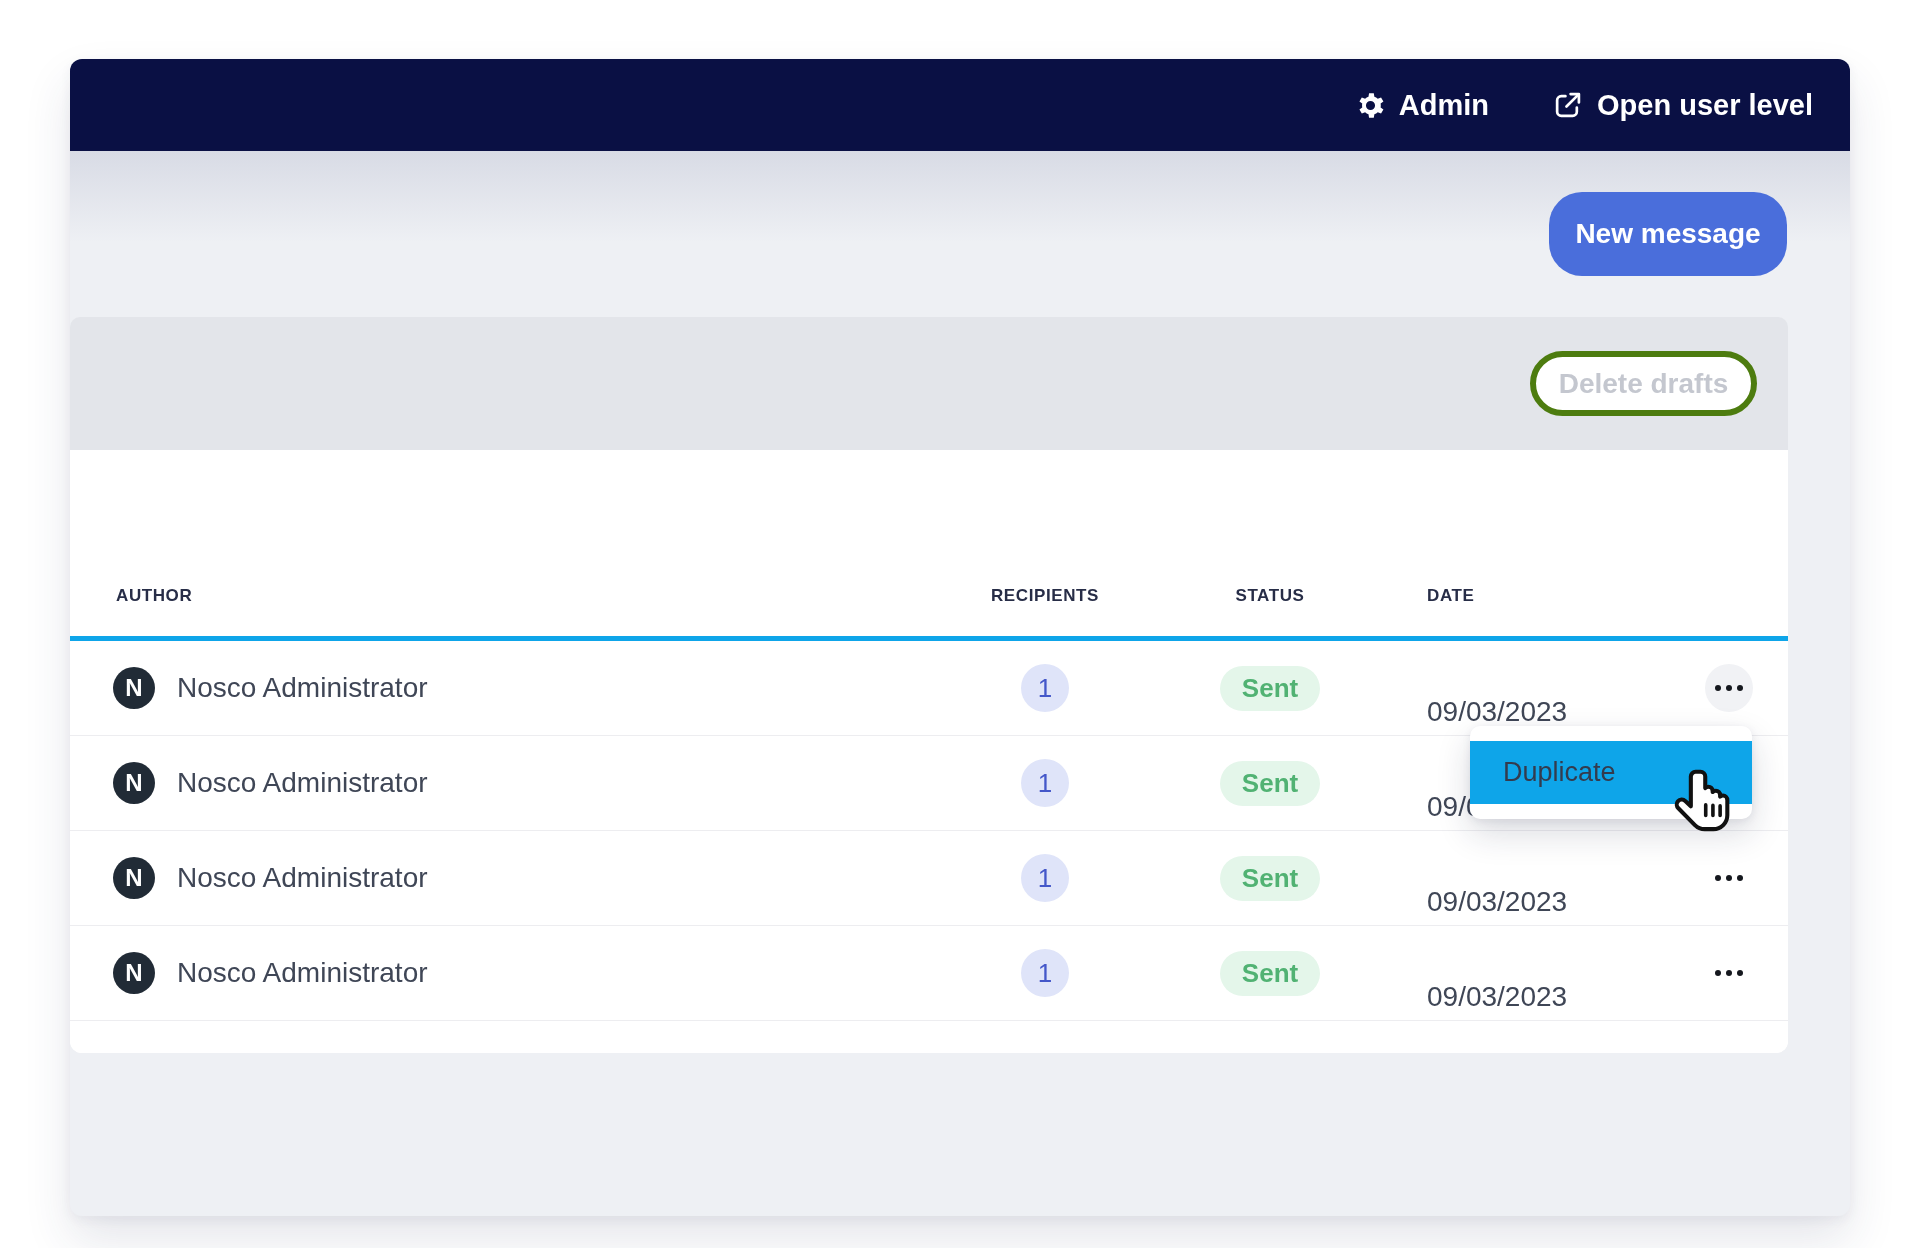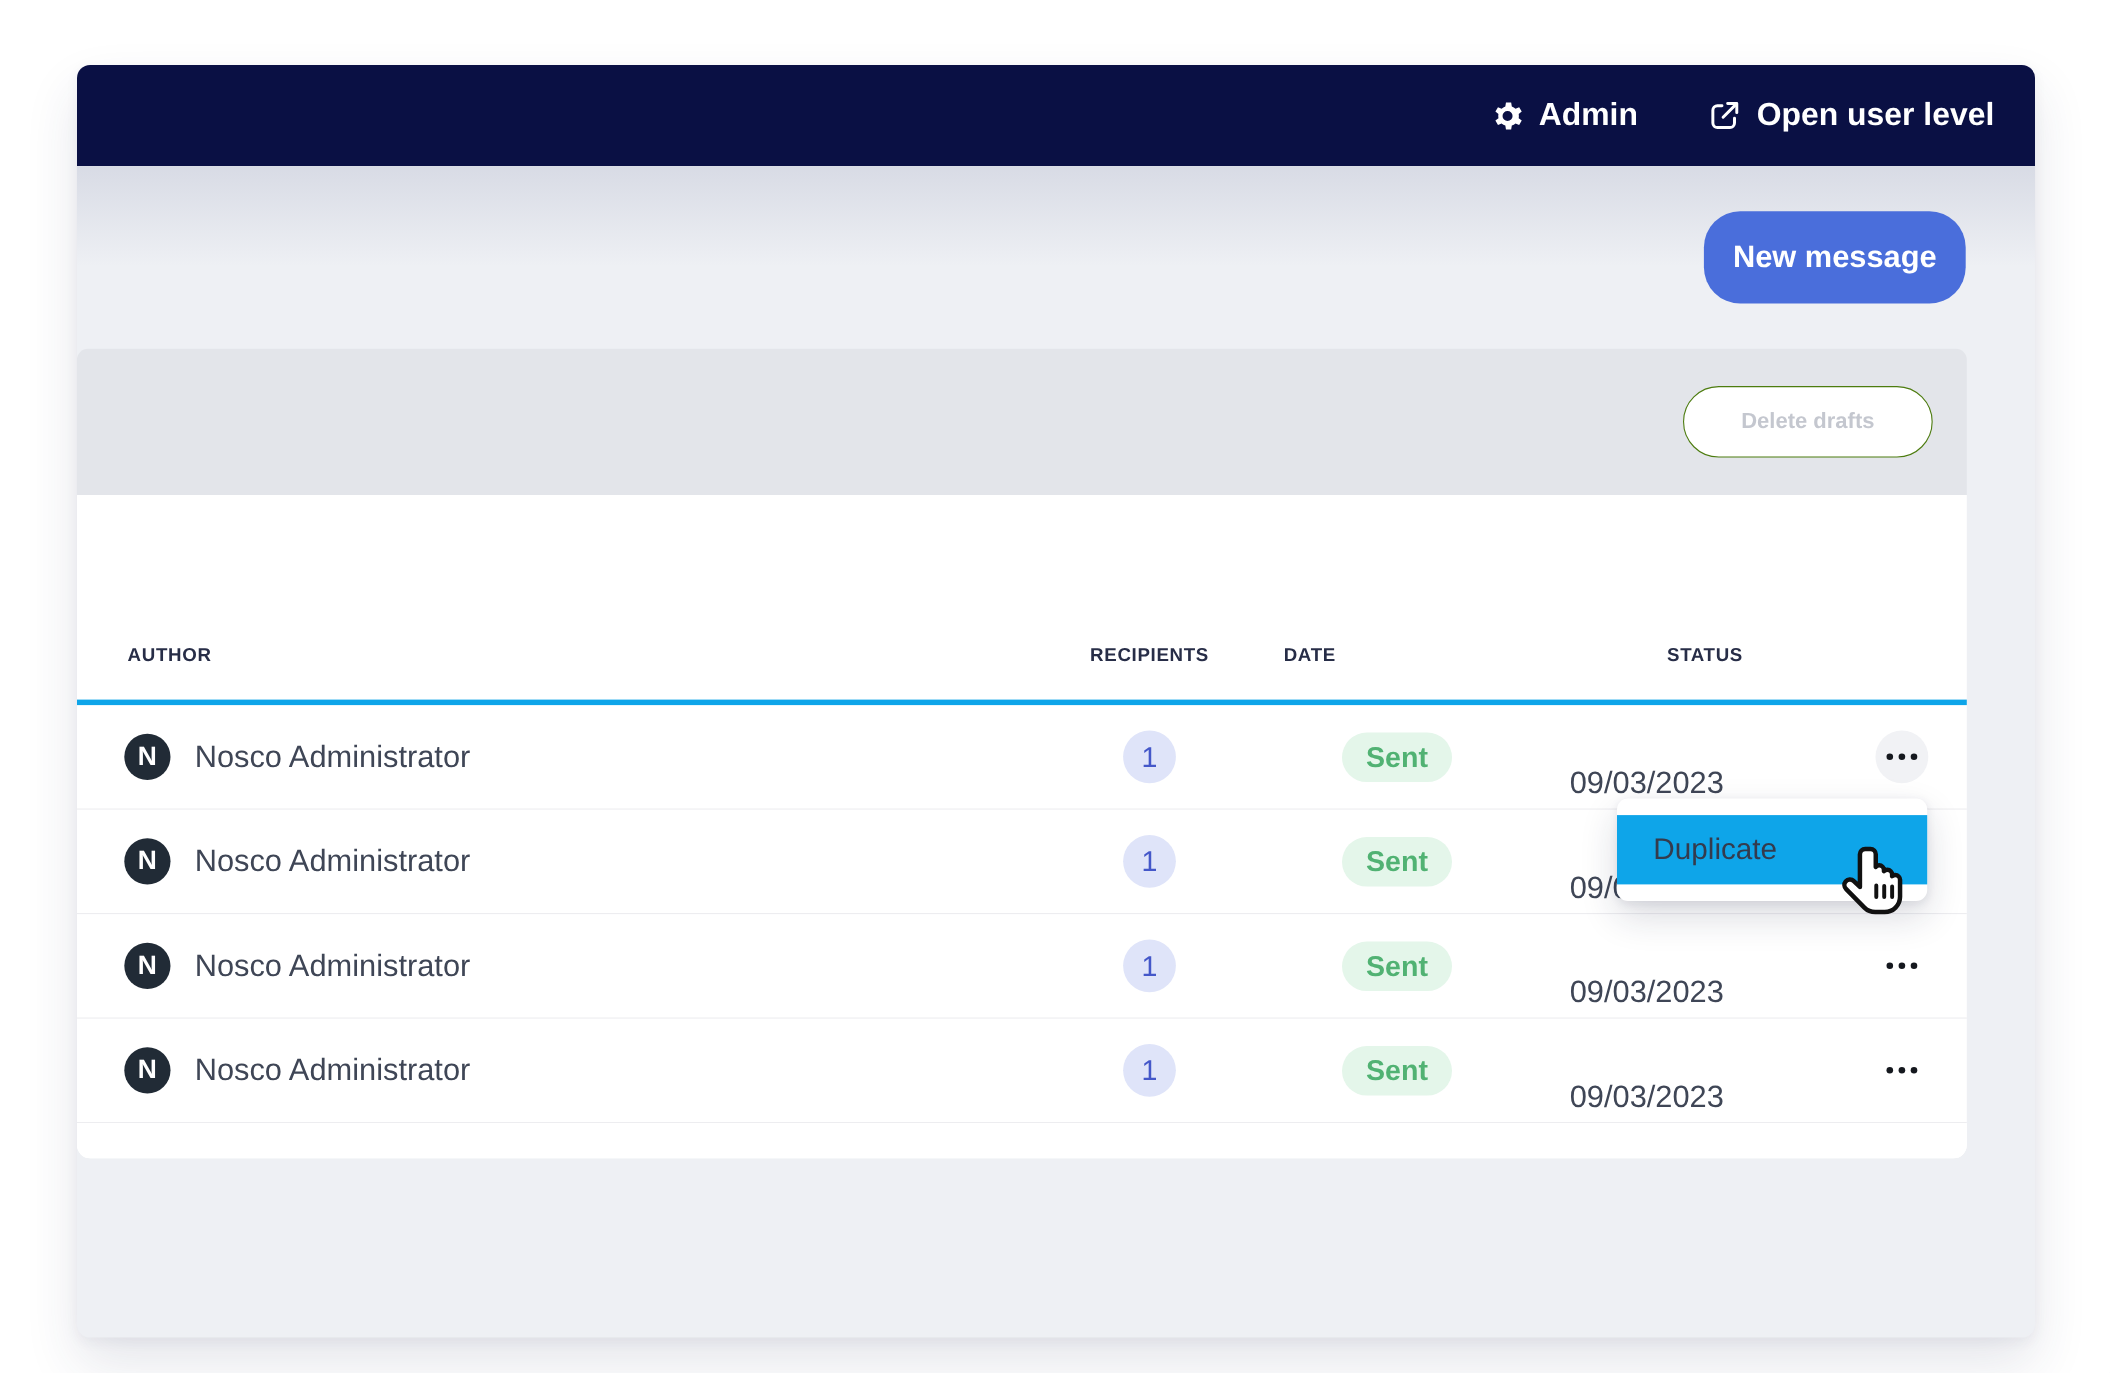--- a/index.html
+++ b/index.html
@@ -23,21 +23,21 @@
     display:flex; align-items:center; justify-content:flex-end; padding-right:63px; }
   .btn-new { width:238px; height:84px; border:none; border-radius:33px;
     background:#4a6edb; color:#ffffff; font-family:inherit; font-size:28px;
     font-weight:600; cursor:pointer; }
 
   
   .panel { width:1718px; border-radius:10px 10px 12px 12px; }
   .panel-toolbar { height:133px; background:#e3e5ea; border-radius:10px 10px 0 0;
     display:flex; align-items:center; justify-content:flex-end; padding-right:31px; }
   .btn-delete { width:227px; height:65px; border-radius:33px; background:#ffffff;
-    border:1px solid #4d7c0f; color:#c4c7cf; font-family:inherit; font-size:20px;
+    border:6px solid #4d7c0f; color:#c4c7cf; font-family:inherit; font-size:28px;
     font-weight:600; }
 
   .table { background:#ffffff; border-radius:0 0 12px 12px; }
   .grid-row { display:grid; grid-template-columns:880px 190px 260px 300px 1fr;
     padding-right:30px; align-items:center; }
   .thead { height:191px; align-items:end; border-bottom:5px solid #0ea5e9; }
   .th { padding-bottom:30px; font-size:17px; font-weight:700; letter-spacing:.6px;
     color:#272d47; }
   .th-author { padding-left:46px; }
   .th-center { text-align:center; }
@@ -106,22 +106,22 @@
 
   <section class="panel">
     <div class="panel-toolbar">
       <button class="btn-delete">Delete drafts</button>
     </div>
 
     <div class="table">
       <div class="grid-row thead">
         <div class="th th-author">AUTHOR</div>
         <div class="th th-center">RECIPIENTS</div>
+        <div class="th th-center">STATUS</div>
         <div class="th th-date">DATE</div>
-        <div class="th th-center">STATUS</div>
         <div class="th"></div>
       </div>
 
       <div class="grid-row trow">
         <div class="cell-author">
           <span class="avatar">N</span>
           <span class="name">Nosco Administrator</span>
         </div>
         <div class="cell-center">
           <span class="count-badge">1</span>

